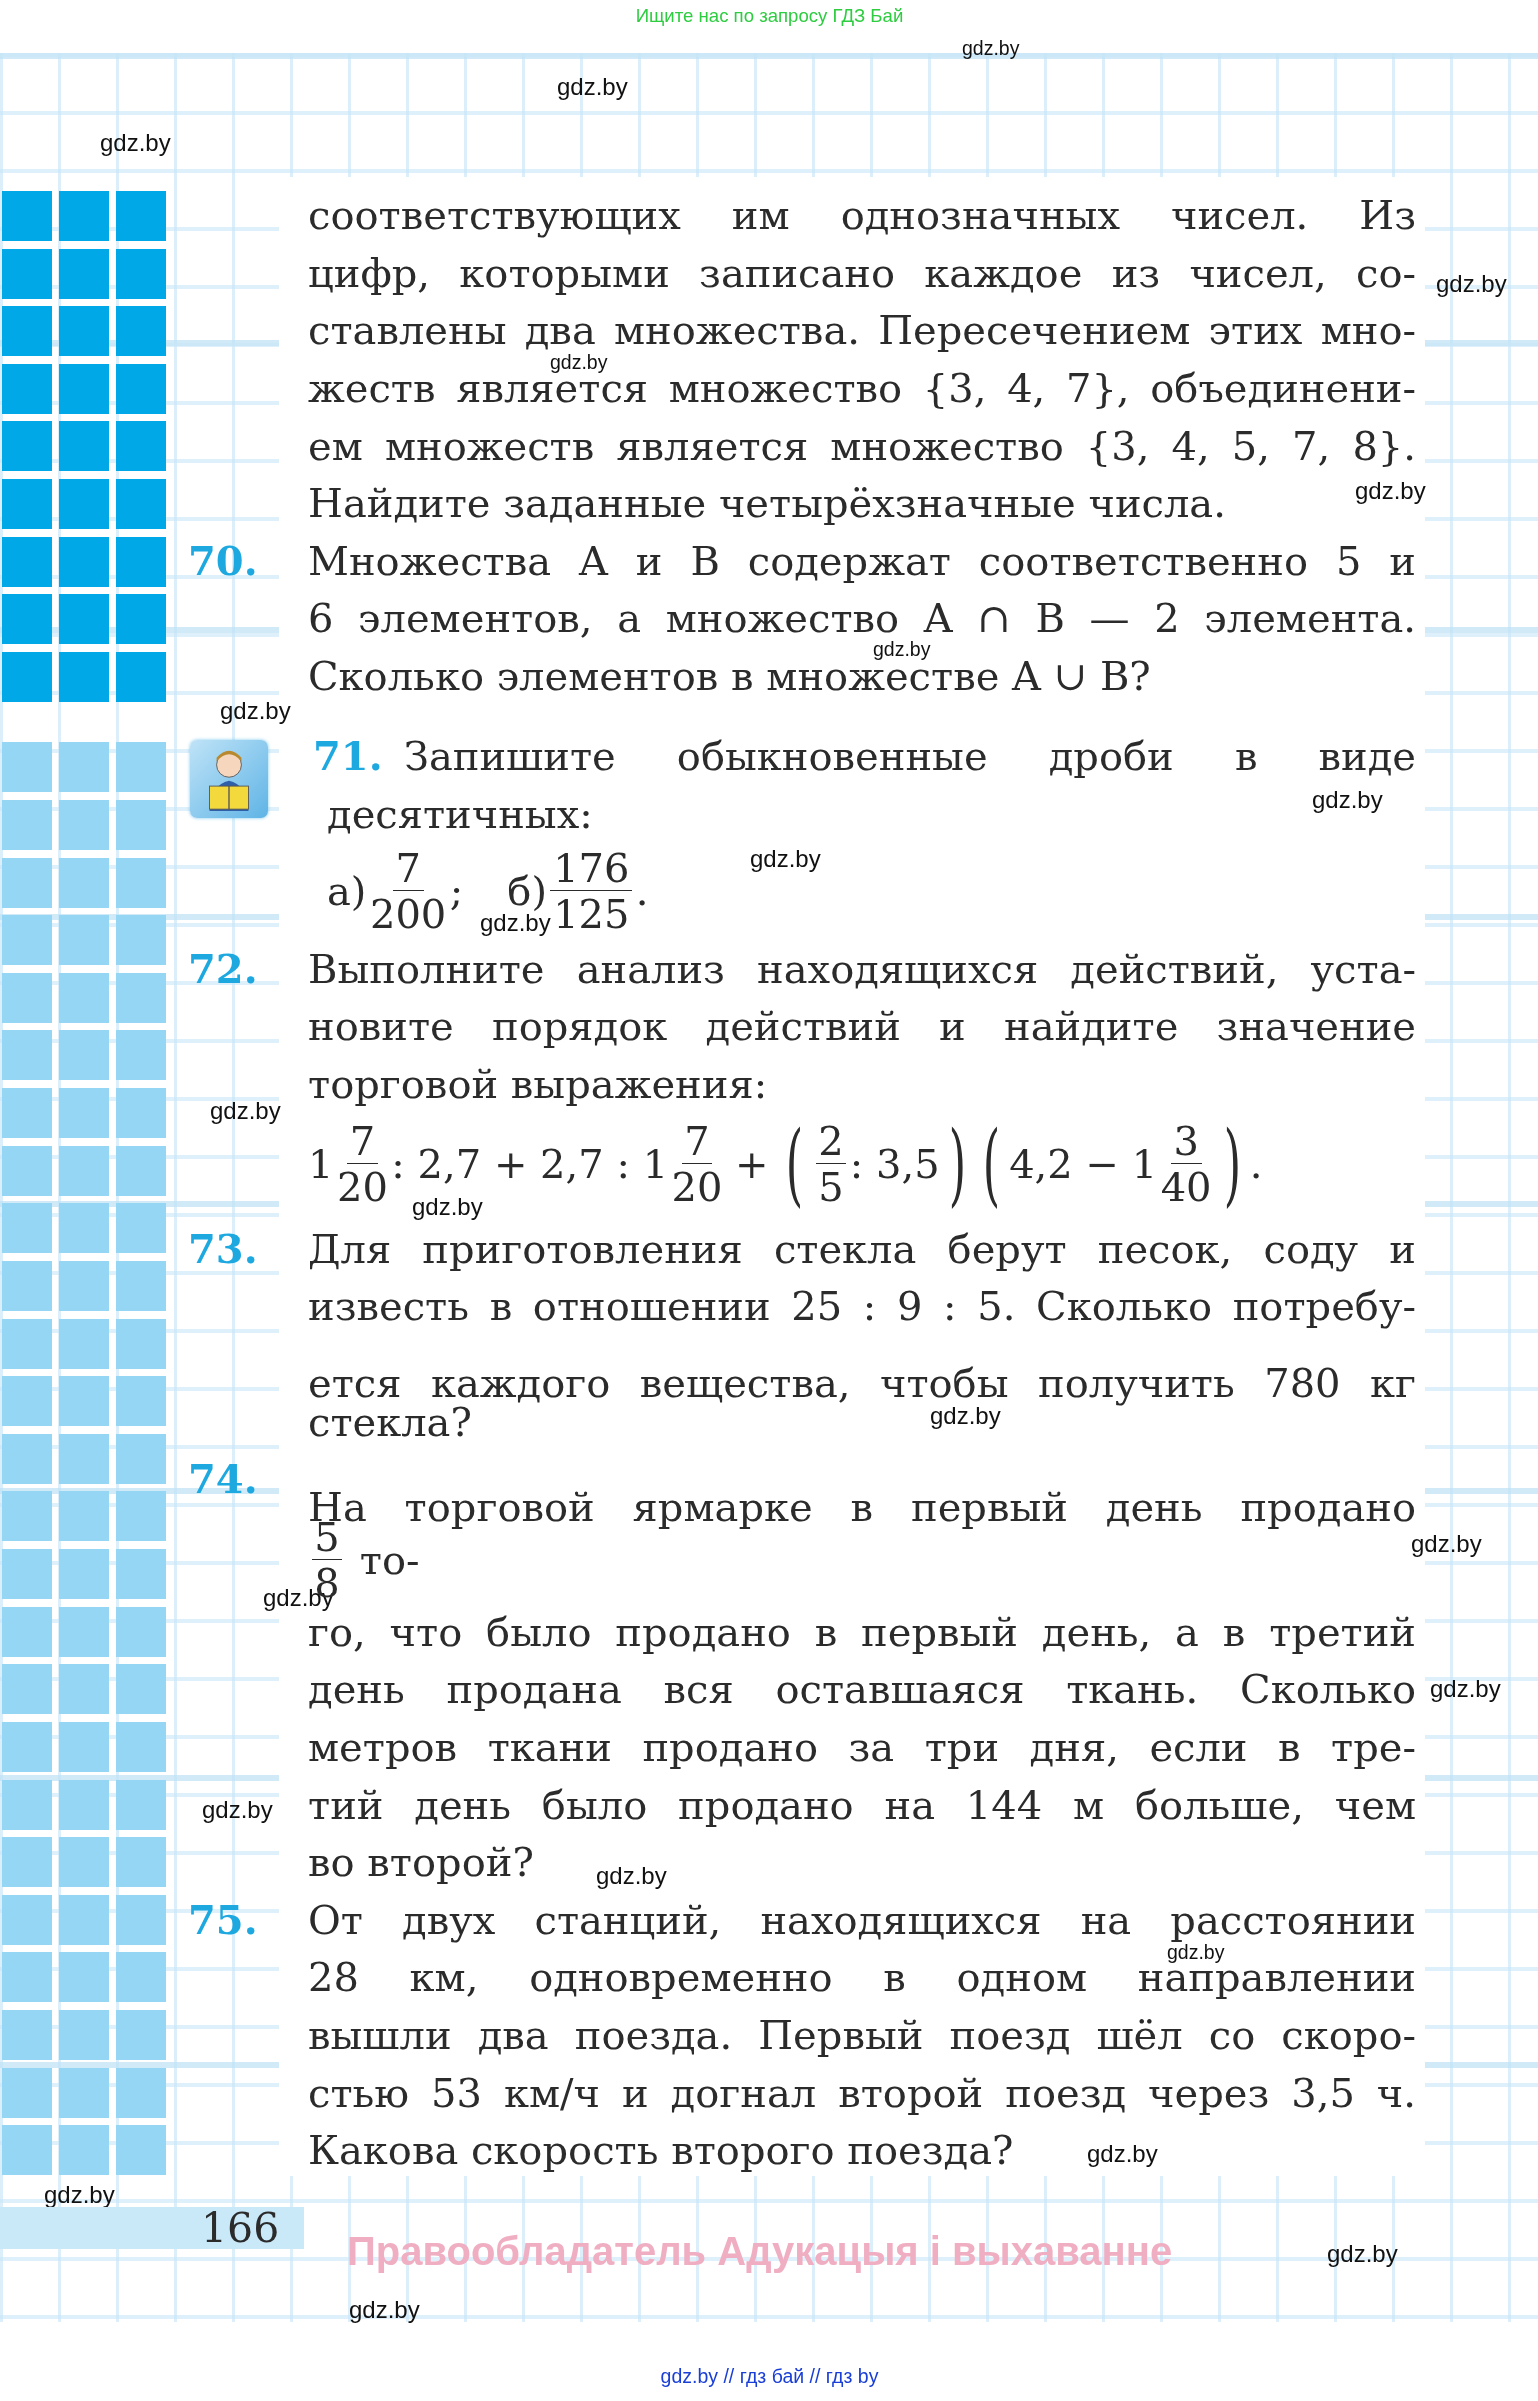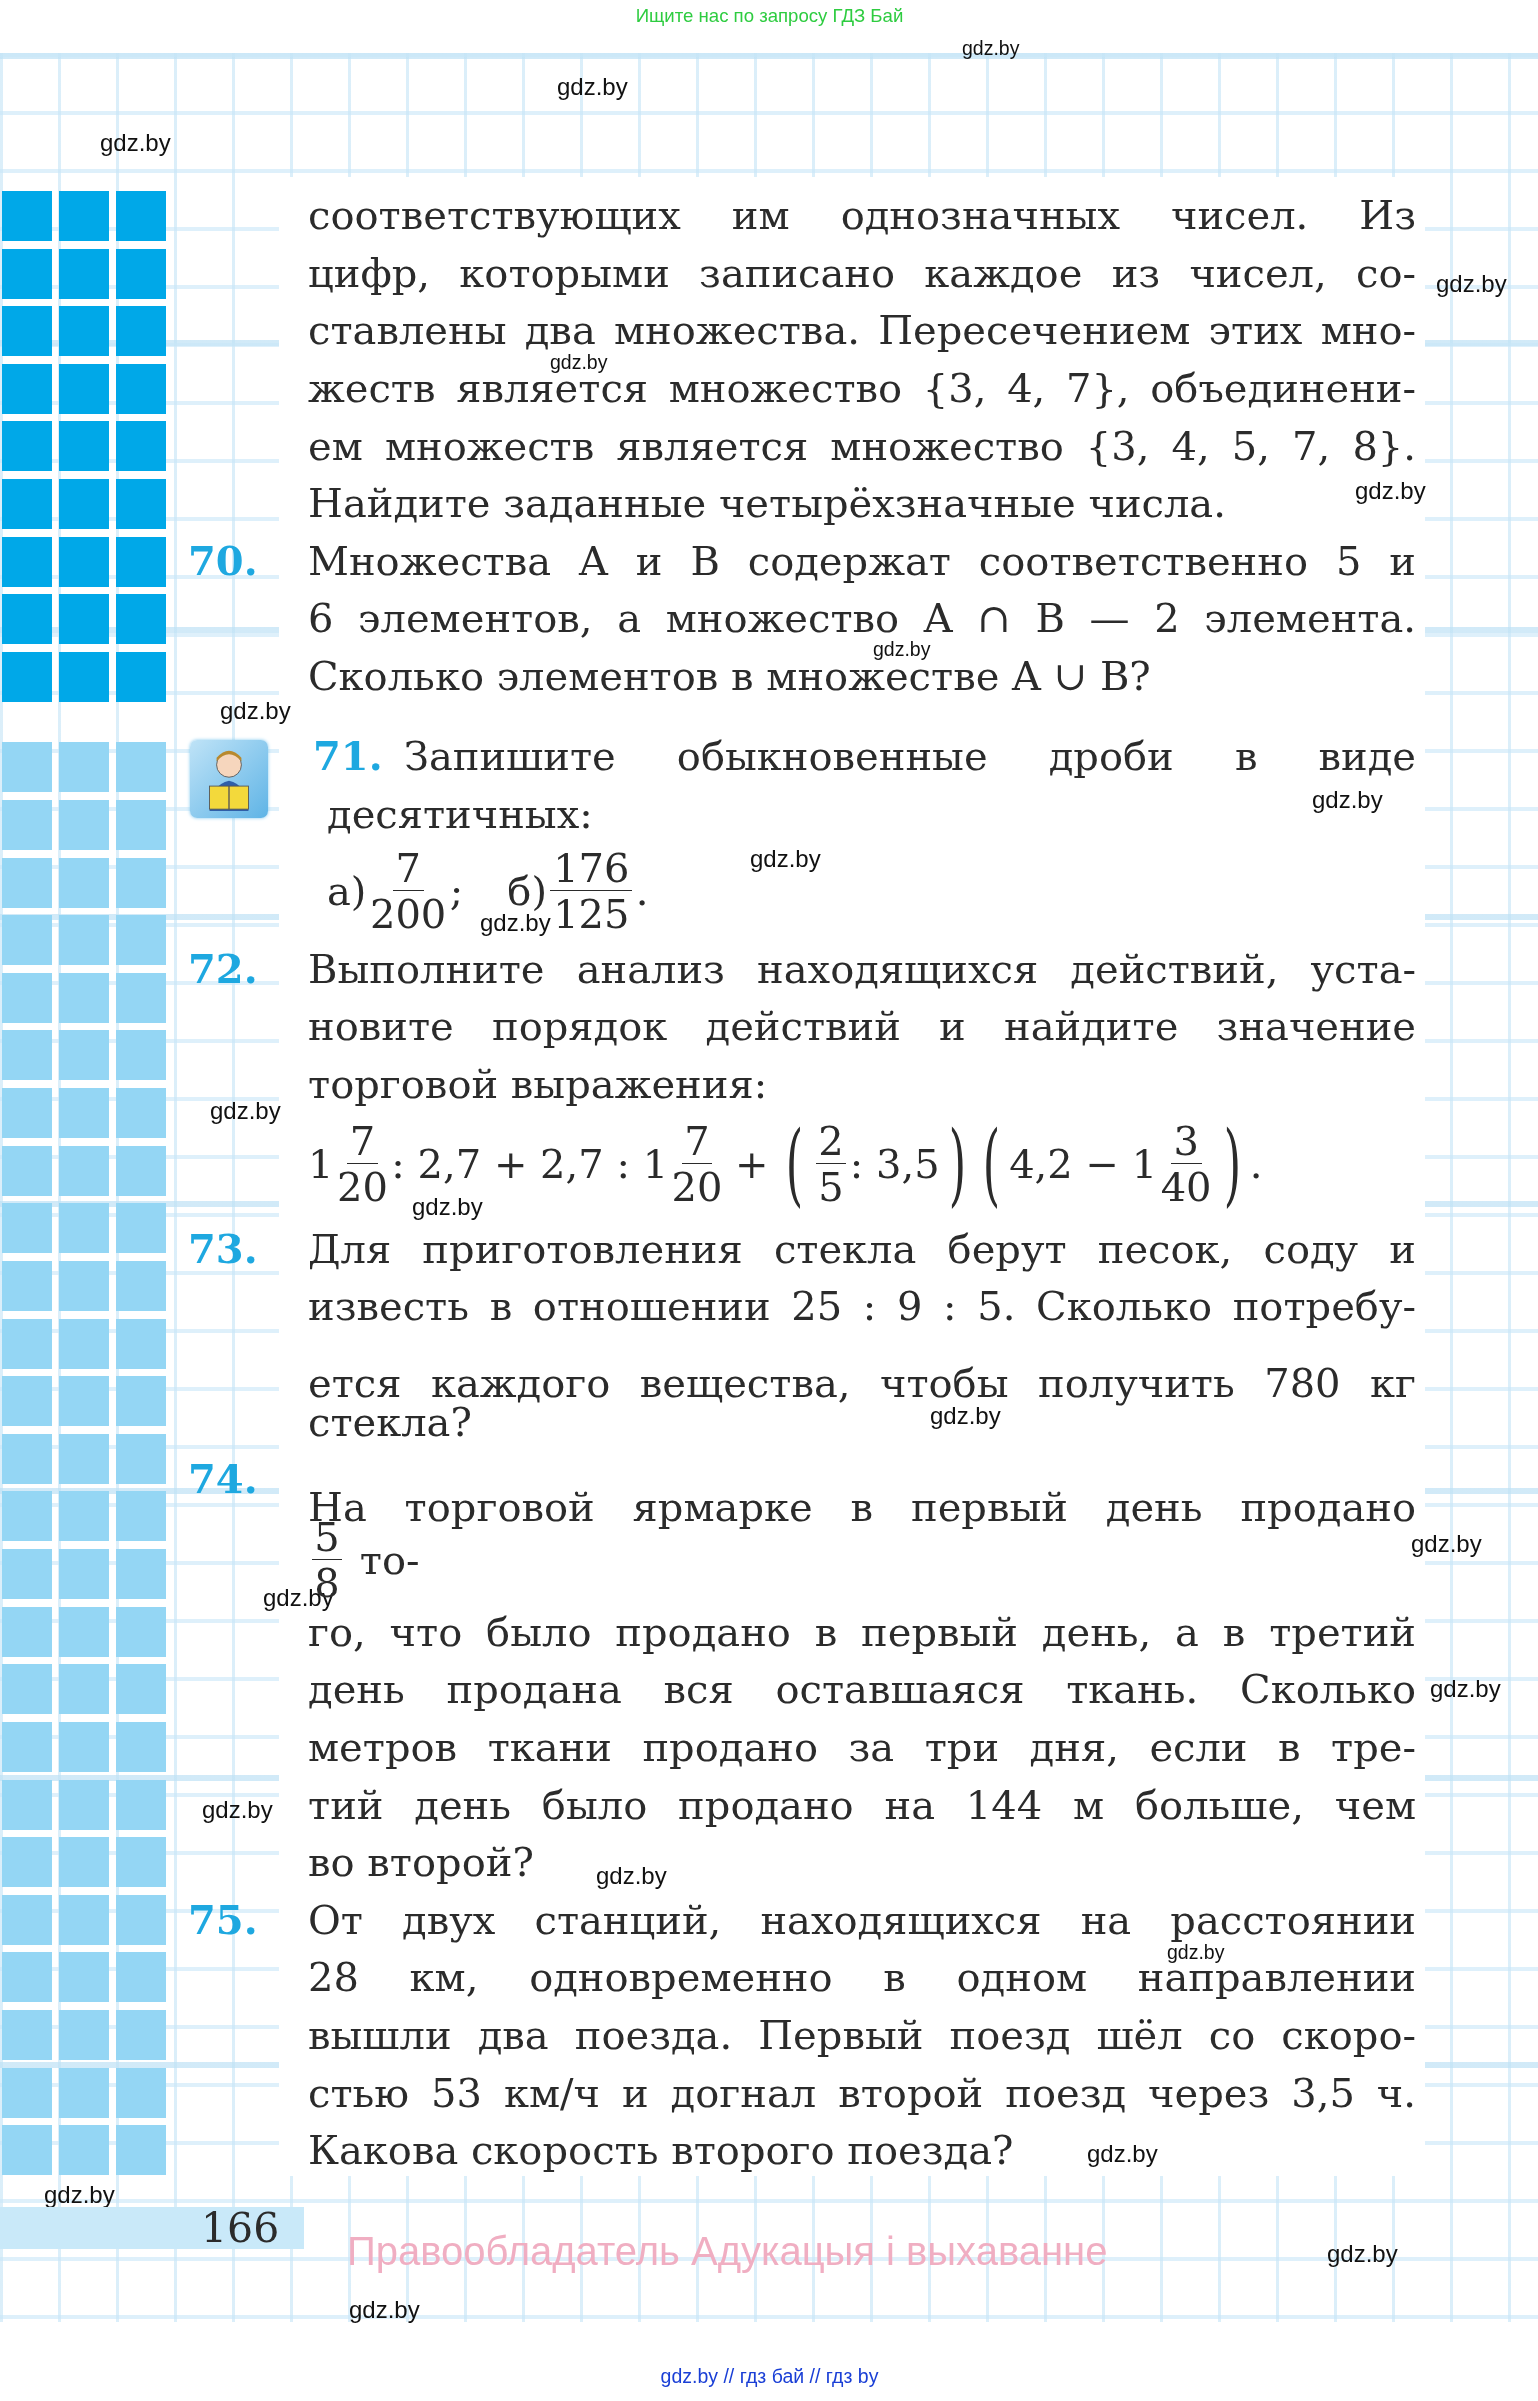--- a/index.html
+++ b/index.html
@@ -25,21 +25,21 @@
   .line.last{text-align-last:left;}
   .num{position:absolute;left:188px;font-size:40px;line-height:58px;color:#1ea8e0;font-weight:bold;}
   .num.n71{left:313px;}
   .frac{display:inline-flex;flex-direction:column;align-items:center;vertical-align:middle;margin:0 3.5px;line-height:1;}
   .frac .t{border-bottom:1.8px solid #2b2b2b;padding:0 2.7px 1.8px;}
   .frac .b{padding-top:3.5px;}
   .paren{font-size:89px;font-weight:100;vertical-align:middle;line-height:1;transform:scaleX(0.5);display:inline-block;}
   .avatar{position:absolute;left:190px;top:740px;width:78px;height:78px;border-radius:7px;background:linear-gradient(135deg,#bfe3f7,#5fb4e6);box-shadow:0 0 3.5px #7cc6ee;}
   .pagebar{position:absolute;left:0;top:2207px;width:304px;height:42px;background:#c9e9f9;}
   .pagenum{position:absolute;left:189px;top:2205px;font-size:41px;line-height:46px;color:#2b2b2b;margin-left:12px;}
-  .rights{position:absolute;left:347px;top:2229px;font-family:"Liberation Sans",sans-serif;font-size:40px;color:#f0aec2;}
+  .rights{position:absolute;left:347px;top:2229px;font-family:"Liberation Sans",sans-serif;font-size:40px;color:#f0aec2;font-weight:bold;}
   .footer{position:absolute;top:2365px;left:0;width:1539px;text-align:center;font-family:"Liberation Sans",sans-serif;font-size:19.5px;color:#1a3fd6;}
 </style>
 </head>
 <body>
 
 <div class="grid"></div>
 <div class="grid-fine"></div>
 <div class="whiteblock"></div>
 
 <div class="banner">Ищите нас по запросу ГДЗ Бай</div>

